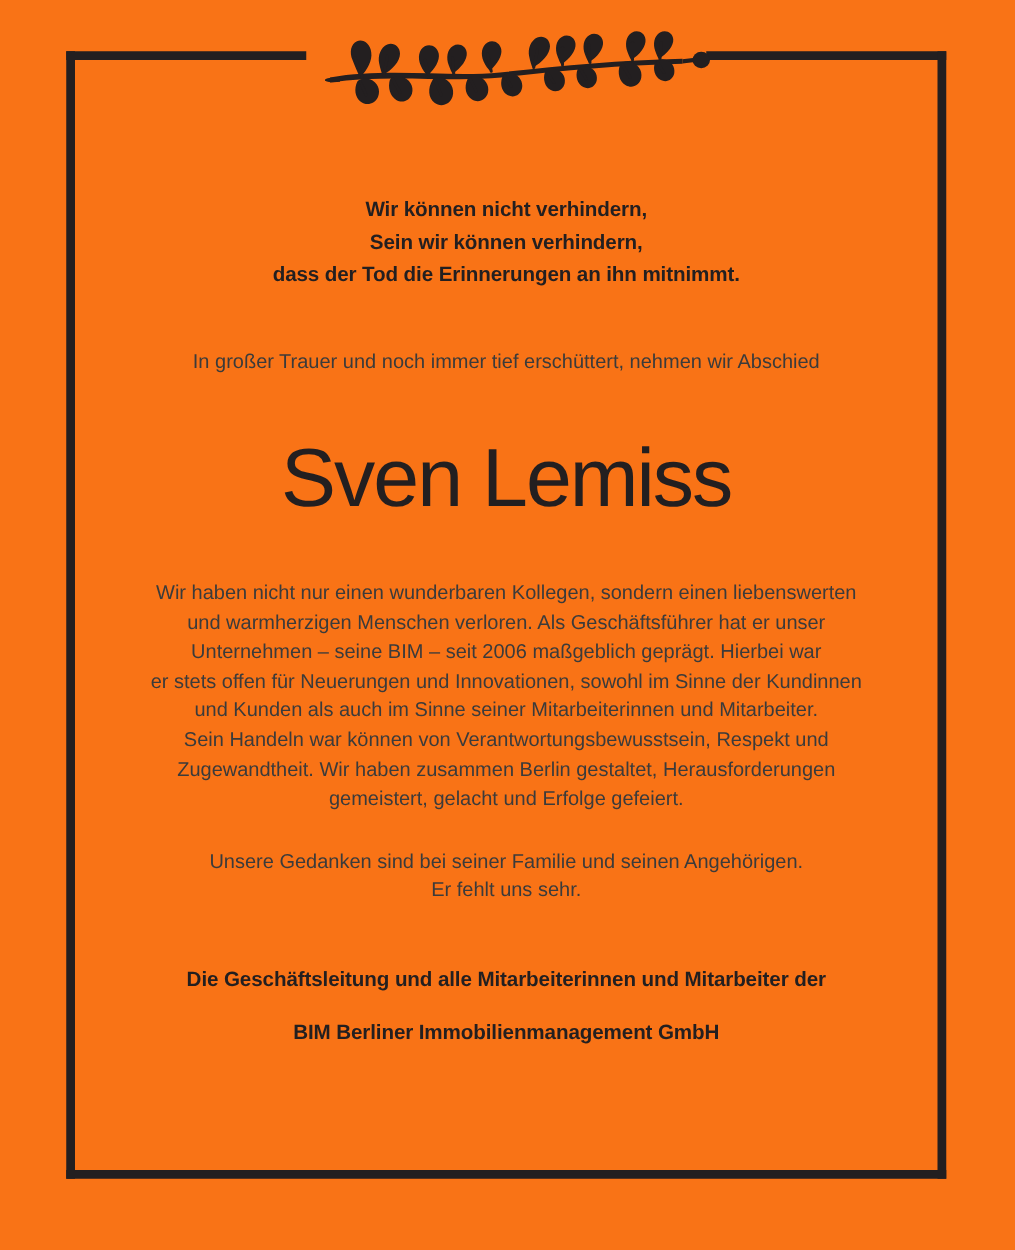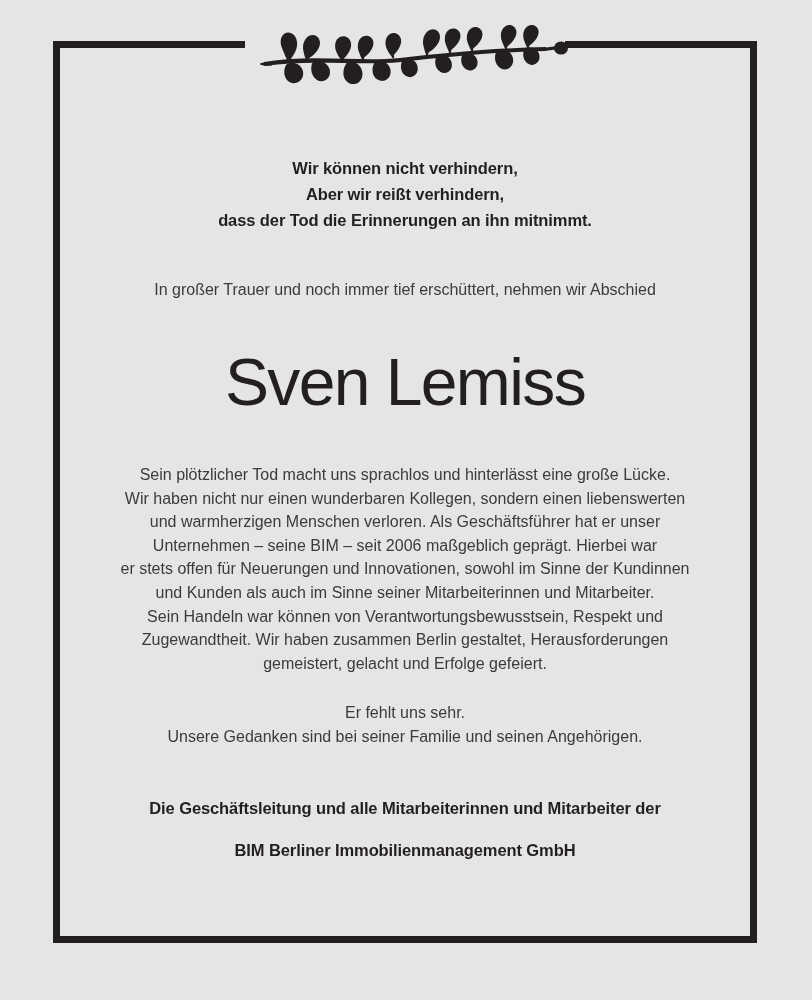--- a/index.html
+++ b/index.html
@@ -12,21 +12,21 @@
     height: 1000px;
     font-family: "Liberation Sans", "DejaVu Sans", sans-serif;
     -webkit-font-smoothing: antialiased;
     overflow: hidden;
   }
 
   #notice {
     position: relative;
     width: 812px;
     height: 1000px;
-    background: #e5e5e5;
+    background: #f97316;
   }
 
   
   .frame-bar {
     position: absolute;
     background: #231f20;
   }
   #frame-left   { left: 53px;  top: 41px;  width: 7px;   height: 902px; }
   #frame-right  { left: 750px; top: 41px;  width: 7px;   height: 902px; }
   #frame-bottom { left: 53px;  top: 936px; width: 704px; height: 7px; }
@@ -197,45 +197,44 @@
           <path d="M276 32 L 281 40"></path>
         </g>
       </g>
     </svg>
   </div>
 
   <div id="content">
 
     <div class="quote-block">
       <span class="line">Wir können nicht verhindern,</span>
-      <span class="line">Aber wir reißt verhindern,</span>
+      <span class="line">Sein wir können verhindern,</span>
       <span class="line">dass der Tod die Erinnerungen an ihn mitnimmt.</span>
     </div>
 
     <div class="intro-block">
       <span class="line">In großer Trauer und noch immer tief erschüttert, nehmen wir Abschied</span>
     </div>
 
     <div id="deceased-name">Sven Lemiss</div>
 
     <div class="body-block">
-      <span class="line">Sein plötzlicher Tod macht uns sprachlos und hinterlässt eine große Lücke.</span>
       <span class="line">Wir haben nicht nur einen wunderbaren Kollegen, sondern einen liebenswerten</span>
       <span class="line">und warmherzigen Menschen verloren. Als Geschäftsführer hat er unser</span>
       <span class="line">Unternehmen – seine BIM – seit 2006 maßgeblich geprägt. Hierbei war</span>
       <span class="line">er stets offen für Neuerungen und Innovationen, sowohl im Sinne der Kundinnen</span>
       <span class="line">und Kunden als auch im Sinne seiner Mitarbeiterinnen und Mitarbeiter.</span>
       <span class="line">Sein Handeln war können von Verantwortungsbewusstsein, Respekt und</span>
       <span class="line">Zugewandtheit. Wir haben zusammen Berlin gestaltet, Herausforderungen</span>
       <span class="line">gemeistert, gelacht und Erfolge gefeiert.</span>
     </div>
 
     <div class="farewell-block">
+      <span class="line">Unsere Gedanken sind bei seiner Familie und seinen Angehörigen.</span>
       <span class="line">Er fehlt uns sehr.</span>
-      <span class="line">Unsere Gedanken sind bei seiner Familie und seinen Angehörigen.</span>
     </div>
 
     <div class="signature-block">
       <span class="line">Die Geschäftsleitung und alle Mitarbeiterinnen und Mitarbeiter der</span>
       <span class="line">BIM Berliner Immobilienmanagement GmbH</span>
     </div>
 
   </div>
 </div>
 

